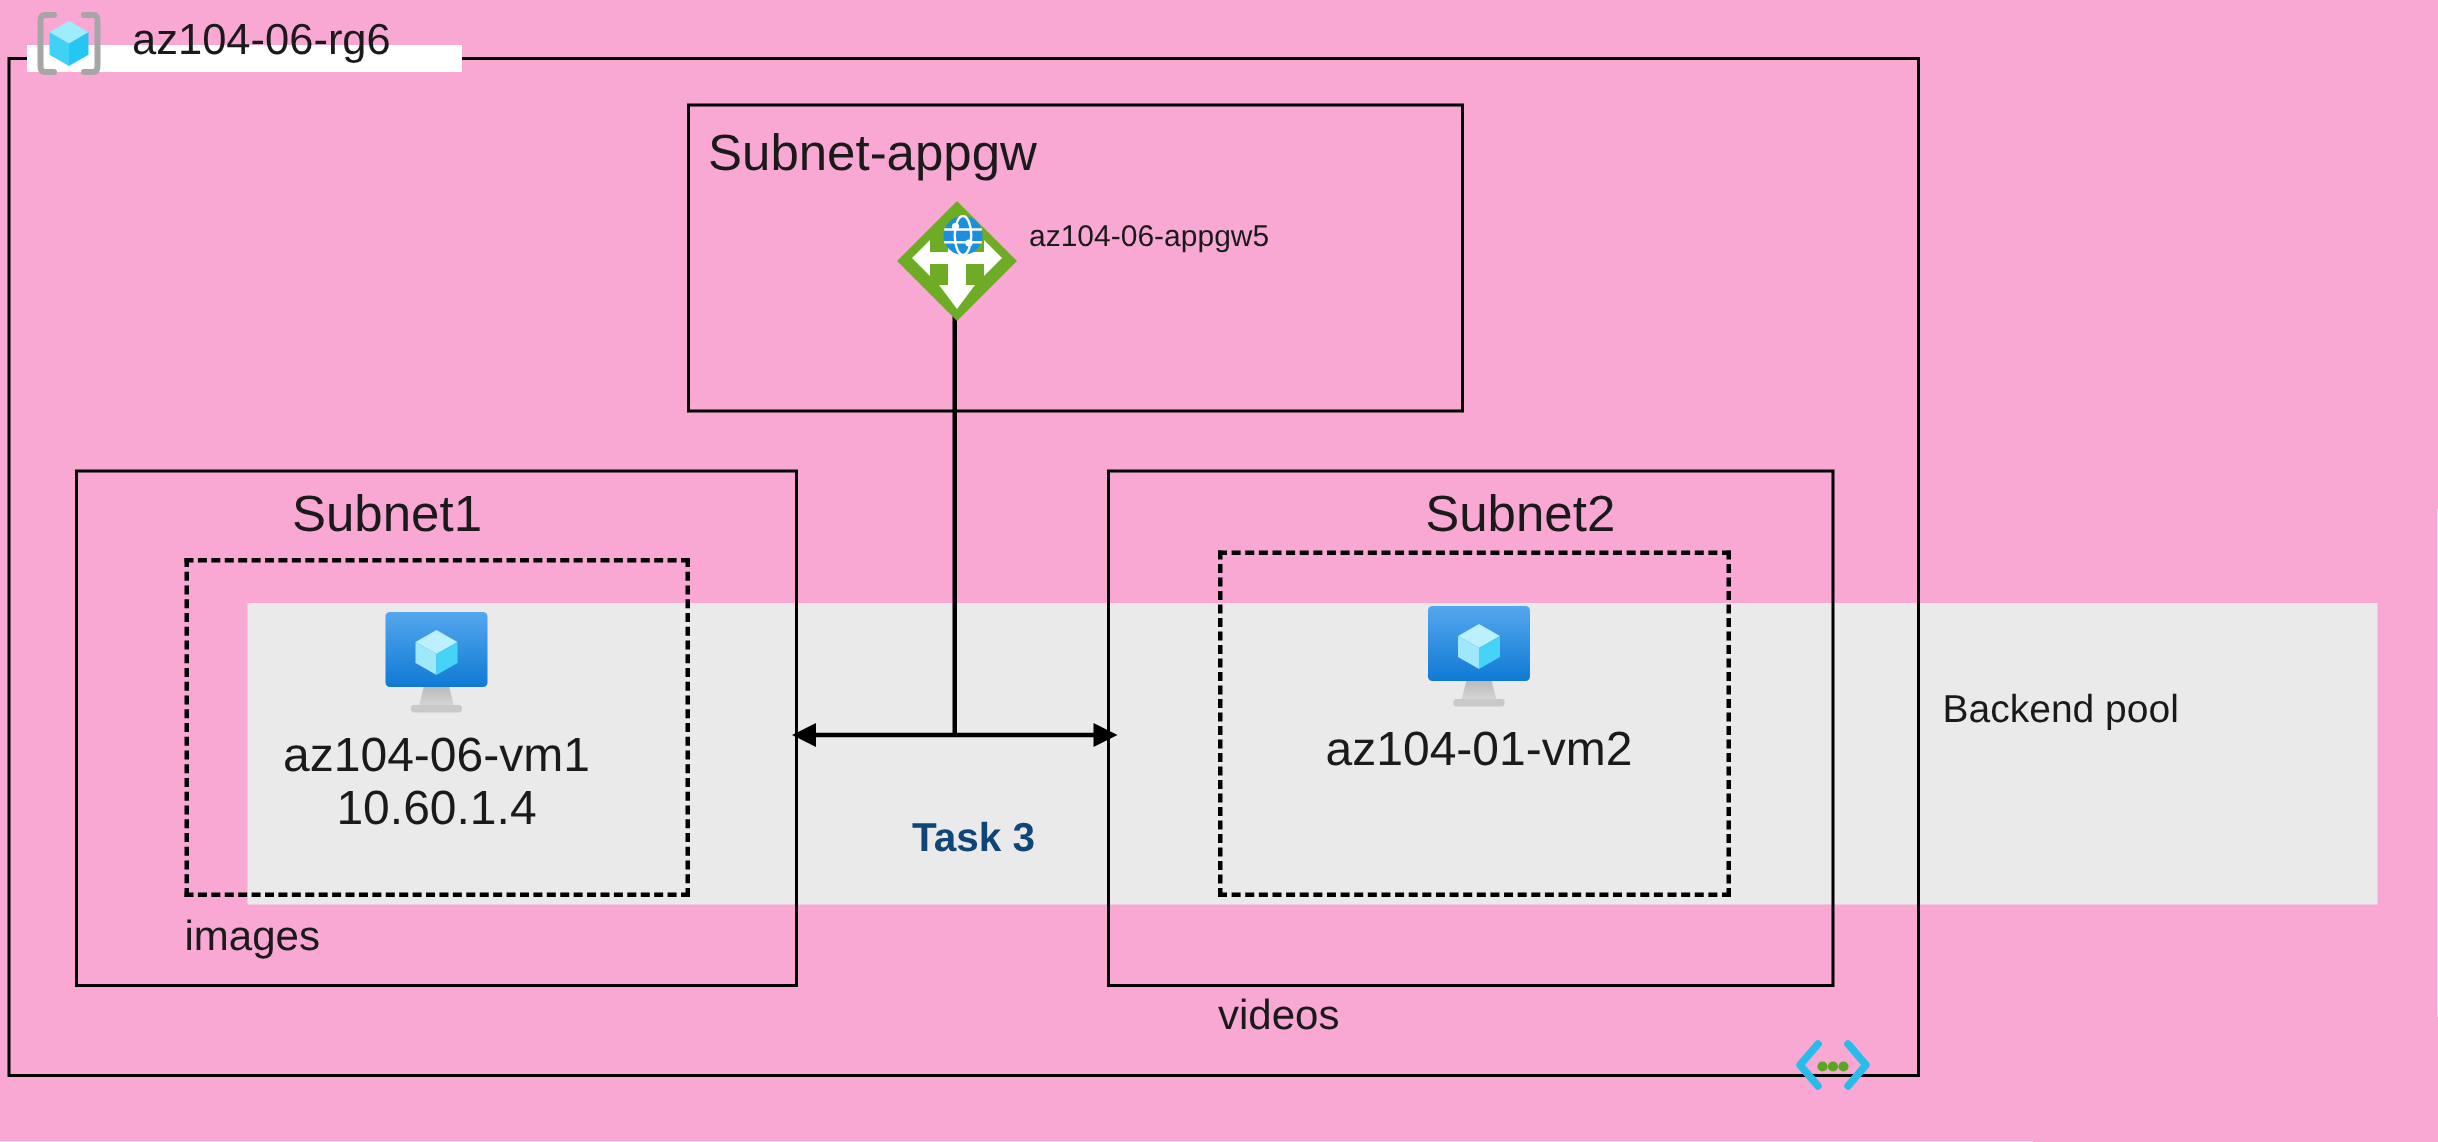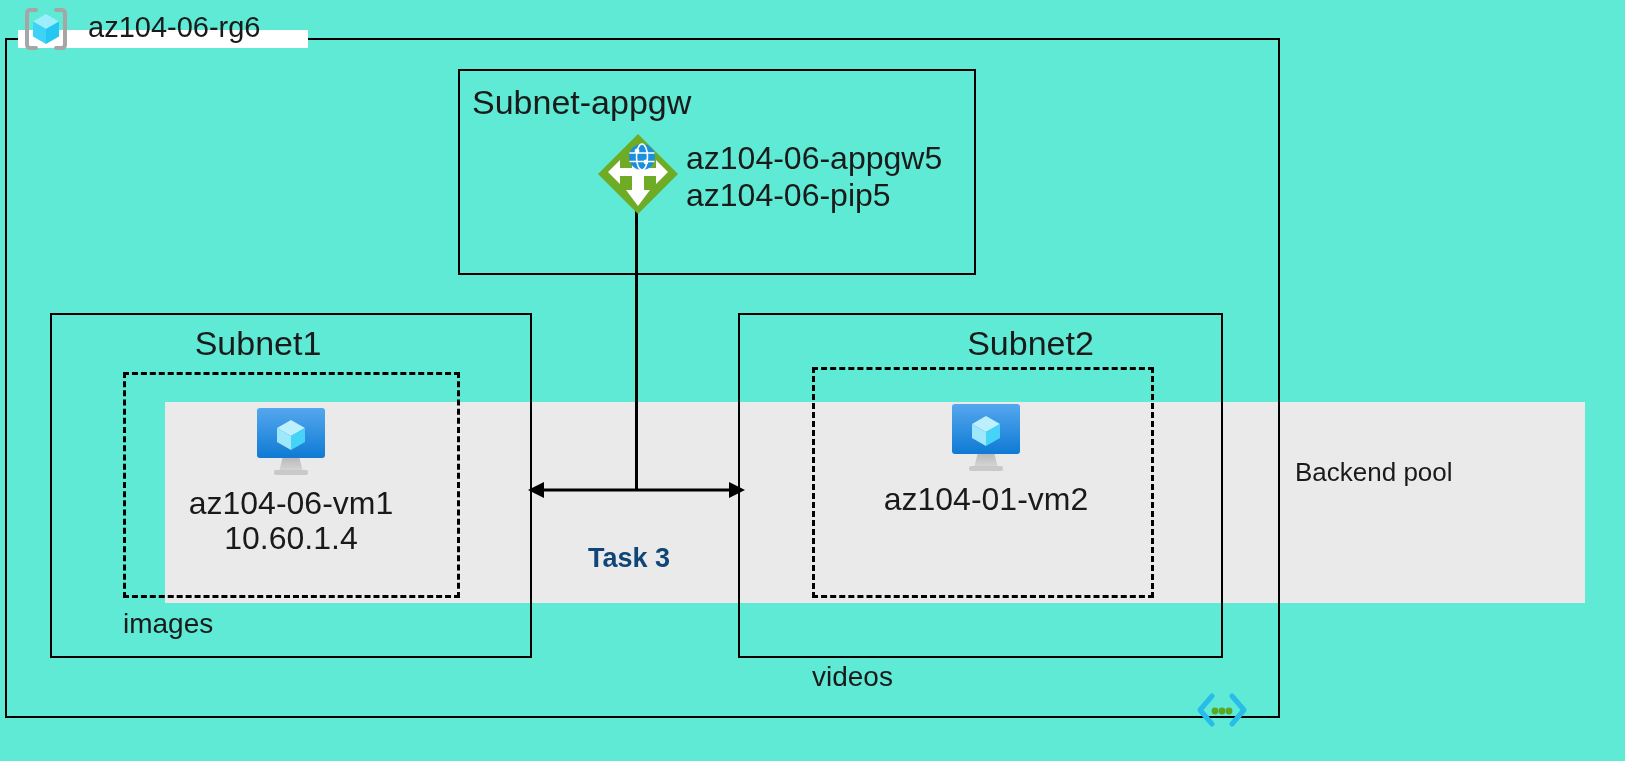--- a/index.html
+++ b/index.html
@@ -10,21 +10,21 @@
   }
   body {
     font-family: "Liberation Sans", sans-serif;
     color: #000000;
   }
 
   #stage {
     position: relative;
     width: 1625px;
     height: 761px;
-    background: #5eead4;
+    background: #f9a8d4;
     overflow: hidden;
   }
 
   
   .band {
     position: absolute;
     left: 165px;
     top: 402px;
     width: 1420px;
     height: 201px;
@@ -99,21 +99,21 @@
   .subnet-title {
     position: absolute;
     font-size: 34px;
     line-height: 36px;
     color: #1a1a1a;
     white-space: nowrap;
     z-index: 6;
   }
   #subnet-appgw-title { left: 472px; top: 84px; }
   #subnet1-title { left: 50px; top: 325px; width: 416px; text-align: center; }
-  #subnet2-title { left: 738px; top: 325px; width: 551px; text-align: center; padding-left: 17px; }
+  #subnet2-title { left: 738px; top: 325px; width: 551px; text-align: center; }
 
   
   .dashed-box {
     position: absolute;
     border: 3px dashed #000000;
     box-sizing: border-box;
     background: transparent;
     z-index: 5;
   }
   #dashed1 { left: 123px; top: 372px; width: 337px; height: 226px; }
@@ -157,21 +157,21 @@
     height: 84px;
     z-index: 7;
   }
   #appgw-labels {
     position: absolute;
     left: 686px;
     top: 140px;
     z-index: 7;
   }
   #appgw-labels div {
-    font-size: 32px;
+    font-size: 20px;
     line-height: 37px;
     color: #1a1a1a;
     white-space: nowrap;
   }
 
   
   #appgw-vline {
     position: absolute;
     left: 635px;
     top: 205px;
@@ -183,21 +183,21 @@
   #task3-arrow-svg {
     position: absolute;
     left: 524px;
     top: 470px;
     width: 225px;
     height: 42px;
     z-index: 7;
   }
   #task3-label {
     position: absolute;
-    left: 524px;
+    left: 544px;
     top: 540px;
     width: 210px;
     text-align: center;
     font-size: 27px;
     font-weight: bold;
     line-height: 36px;
     color: #0f4677;
     white-space: nowrap;
     z-index: 7;
   }
@@ -254,21 +254,20 @@
 
       <circle cx="46" cy="25" r="13" fill="#1a8fe0"></circle>
       <ellipse cx="46" cy="25" rx="5.5" ry="13" fill="none" stroke="#ffffff" stroke-width="1.6"></ellipse>
       <path d="M33.5 21 L58.5 21 M33.5 29.5 L58.5 29.5" stroke="#ffffff" stroke-width="1.6" fill="none"></path>
       <circle cx="41" cy="19" r="2.4" fill="#ffffff"></circle>
       <circle cx="50" cy="30" r="2.4" fill="#ffffff"></circle>
     </svg>
   </div>
   <div id="appgw-labels">
     <div>az104-06-appgw5</div>
-    <div>az104-06-pip5</div>
   </div>
 
   <div id="appgw-vline"></div>
 
   <div class="subnet-box" id="subnet1-box"></div>
   <div class="subnet-title" id="subnet1-title">Subnet1</div>
   <div class="dashed-box" id="dashed1"></div>
 
   <div class="vm-group" id="vm1-group">
     <div class="vm-icon-wrap">

